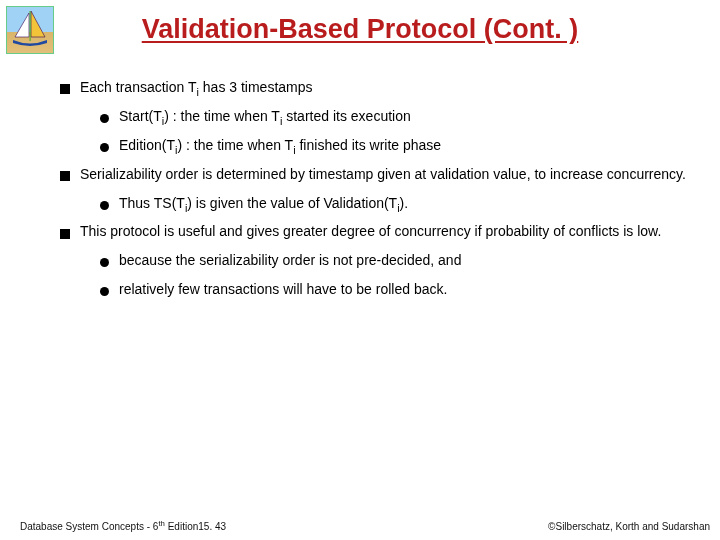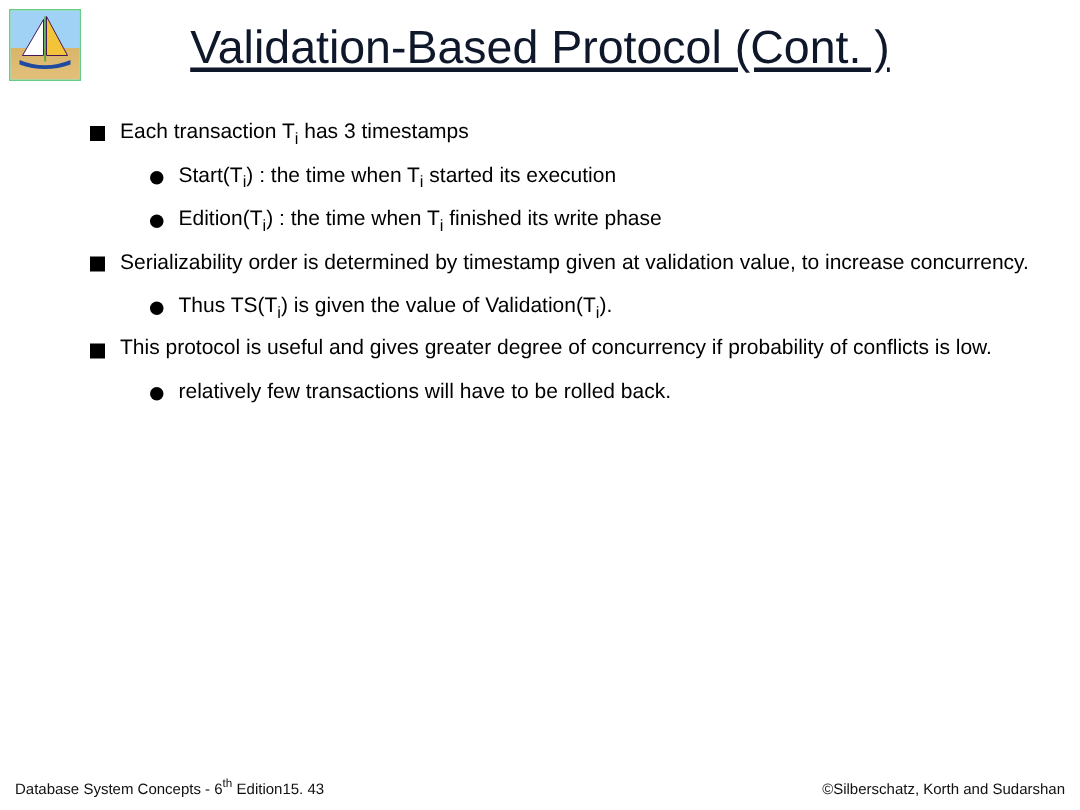--- a/index.html
+++ b/index.html
@@ -23,23 +23,23 @@
     background: linear-gradient(to bottom, #9fd2f5 0%, #9fd2f5 55%, #d9b56a 55%, #e3c07a 100%);
     box-sizing: border-box;
   }
   .logo svg { display:block; }
   .title {
     position: absolute;
     top: 14px;
     left: 0;
     right: 0;
     text-align: center;
-    font-size: 31px;
-    font-weight: normal;
-    color: #0f172a;
+    font-size: 27px;
+    font-weight: bold;
+    color: #b91c1c;
     text-decoration: underline;
     text-underline-offset: 3px;
   }
   .body {
     position: absolute;
     top: 78px;
     left: 60px;
     right: 30px;
     font-size: 14px;
     line-height: 1.35;
@@ -67,21 +67,21 @@
     flex: 0 0 auto;
     margin-top: 4px;
     margin-right: 10px;
   }
   .txt { flex: 1 1 auto; }
   .sub { font-size: 0.78em; vertical-align: sub; line-height: 0; }
   .sup { font-size: 0.78em; vertical-align: super; line-height: 0; }
   .footer {
     position: absolute;
     bottom: 8px;
-    left: 10px;
+    left: 20px;
     right: 10px;
     font-size: 10px;
     color: #111;
     display: flex;
     justify-content: space-between;
     align-items: flex-end;
   }
   .footer .left { text-align:left; }
   .footer .center { text-align:left; flex:1; }
   .footer .right { text-align:right; }
@@ -134,20 +134,24 @@
     <div class="txt">
       <span>Thus TS(T</span><span class="sub">i</span><span>) is given the value of Validation(T</span><span class="sub">i</span><span>).</span>
     </div>
   </div>
 
   <div class="row lvl1">
     <div class="bullet-sq"></div>
     <div class="txt">This protocol is useful and gives greater degree of concurrency if probability of conflicts is low.</div>
   </div>
 
+  <div class="row lvl2">
+    <div class="bullet-ci"></div>
+    <div class="txt">because the serializability order is not pre-decided, and</div>
+  </div>
 
   <div class="row lvl2">
     <div class="bullet-ci"></div>
     <div class="txt">relatively few transactions will have to be rolled back.</div>
   </div>
 
 </div>
 
 <div class="footer">
   <div class="left">

